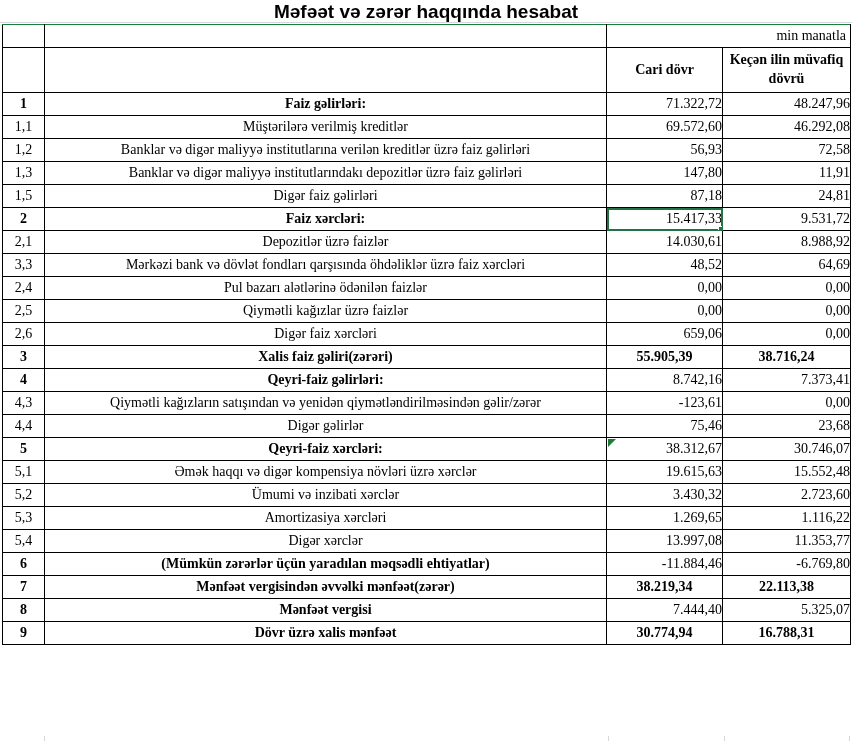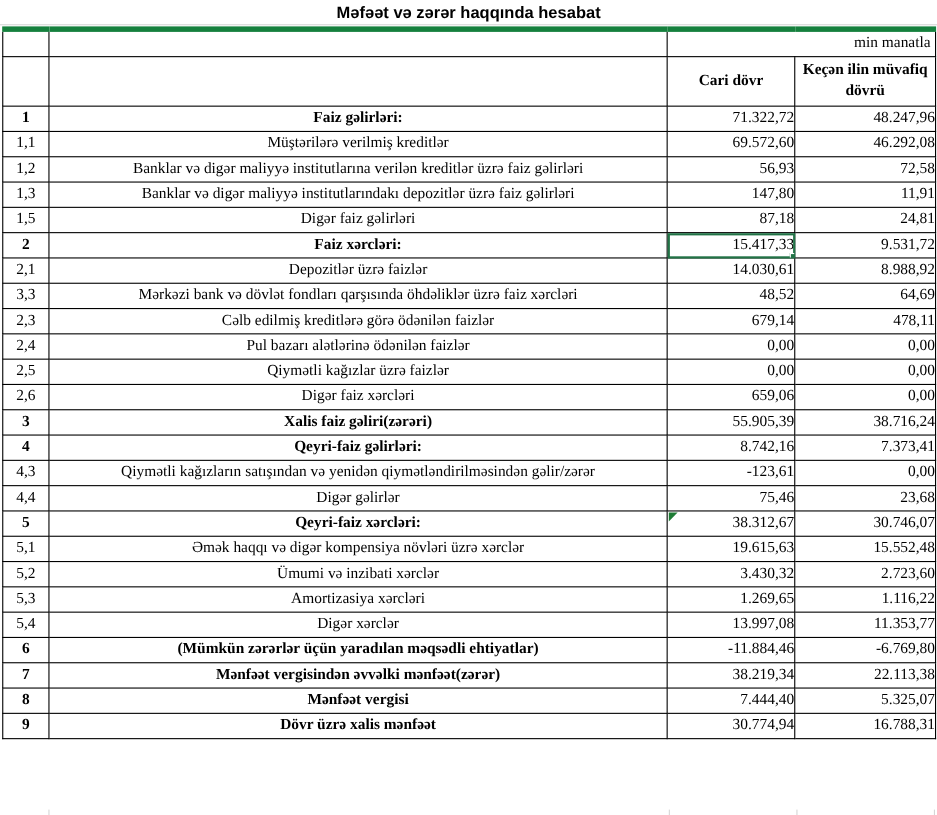--- a/index.html
+++ b/index.html
@@ -4,47 +4,47 @@
 <style>
   html,body{margin:0;padding:0;}
   body{
     width:852px;height:741px;background:#ffffff;overflow:hidden;
     font-family:"Liberation Serif", serif;color:#000;
     position:relative;
   }
   .title{
     position:absolute;top:1px;left:0;width:852px;height:21px;
     text-align:center;font-family:"Liberation Sans", sans-serif;
-    font-weight:bold;font-size:15px;line-height:21px;
+    font-weight:bold;font-size:19px;line-height:21px;
   }
   .title-gridline{
     position:absolute;top:22px;left:0;width:852px;height:0;
     border-top:1px solid #d6d6d6;
   }
   table.pl{
     position:absolute;top:24px;left:2px;width:848px;
     border-collapse:collapse;table-layout:fixed;
     font-size:14px;
   }
   table.pl td{
     border:1px solid #000;
     height:22px;padding:0;overflow:hidden;white-space:nowrap;
     vertical-align:middle;
   }
-  tr.unit-row td{border-top:5px solid #15803d;}
+  tr.unit-row td{border-top:1px solid #15803d;}
   tr.unit-row td.unit{ text-align:right;padding-right:4px; }
   tr.head-row td{
     height:44px;text-align:center;font-weight:bold;white-space:normal;
     line-height:1.35;padding:0 6px;
   }
   td.num{text-align:center;}
   td.lbl{text-align:center;padding-left:5px;padding-right:4px;}
   td.val{text-align:right;padding-right:5px;position:relative;}
   tr.section td.num, tr.section td.lbl{font-weight:bold;}
-  tr.vbold td.val{font-weight:normal;}
+  tr.vbold td.val{font-weight:bold;text-align:center;}
   td.sel{outline:2px solid #217346;outline-offset:-2px;}
   .sel-handle{
     position:absolute;right:-4px;bottom:-4px;width:6px;height:6px;
     background:#217346;border:1px solid #ffffff;z-index:5;
   }
   .flag-tri{
     position:absolute;left:1px;top:1px;width:0;height:0;
     border-top:8px solid #1e7b34;border-right:8px solid transparent;
   }
   .below-grid{position:absolute;top:736px;width:1px;height:5px;background:#d6d6d6;}
@@ -116,26 +116,20 @@
     <td class="val c-cur">14.030,61</td>
     <td class="val c-prev">8.988,92</td>
   </tr>
       <tr>
     <td class="num">3,3</td>
     <td class="lbl">Mərkəzi bank və dövlət fondları qarşısında öhdəliklər üzrə faiz xərcləri</td>
     <td class="val c-cur">48,52</td>
     <td class="val c-prev">64,69</td>
   </tr>
       <tr>
-    <td class="num">2,3</td>
-    <td class="lbl">Cəlb edilmiş kreditlərə görə ödənilən faizlər</td>
-    <td class="val c-cur">679,14</td>
-    <td class="val c-prev">478,11</td>
-  </tr>
-      <tr>
     <td class="num">2,4</td>
     <td class="lbl">Pul bazarı alətlərinə ödənilən faizlər</td>
     <td class="val c-cur">0,00</td>
     <td class="val c-prev">0,00</td>
   </tr>
       <tr>
     <td class="num">2,5</td>
     <td class="lbl">Qiymətli kağızlar üzrə faizlər</td>
     <td class="val c-cur">0,00</td>
     <td class="val c-prev">0,00</td>

